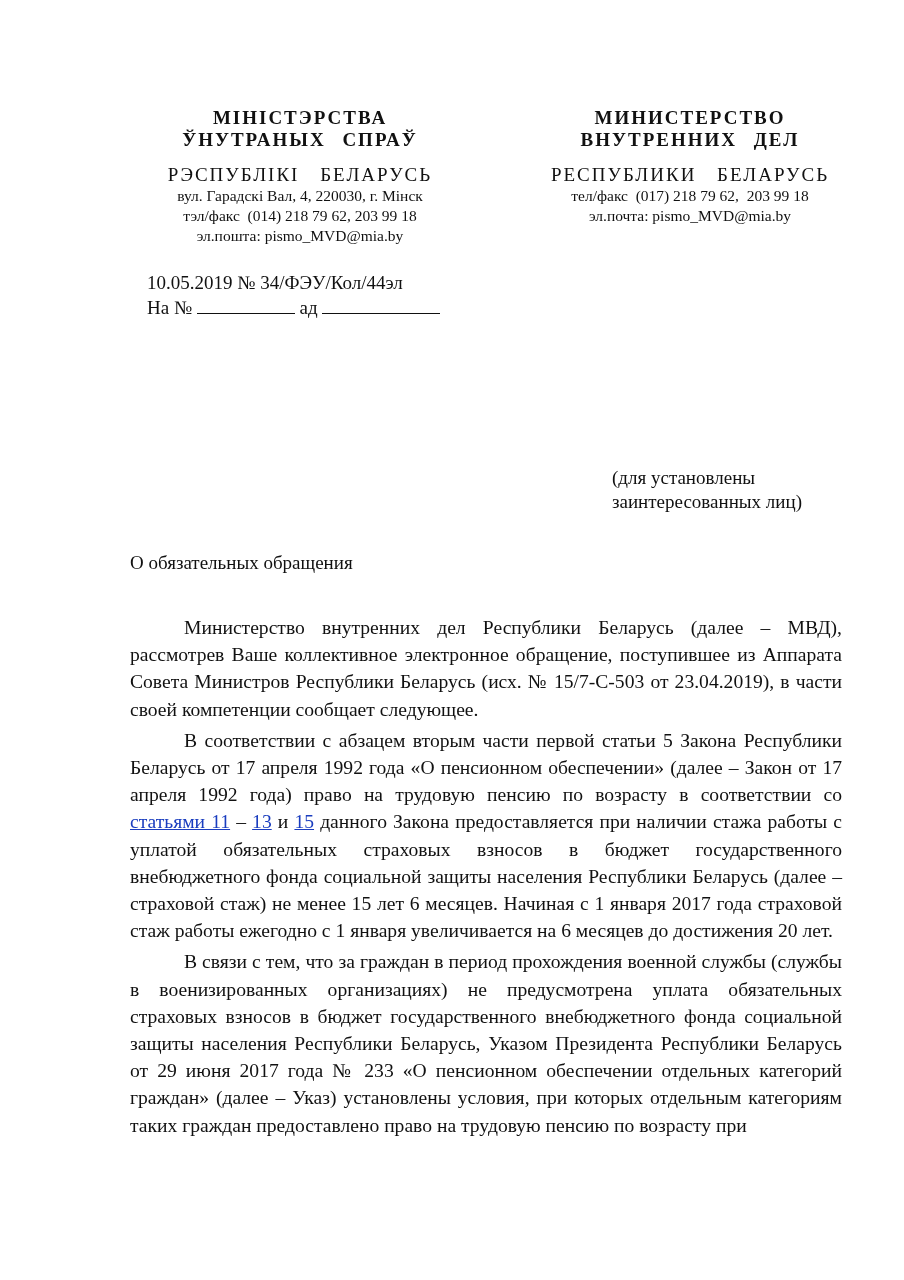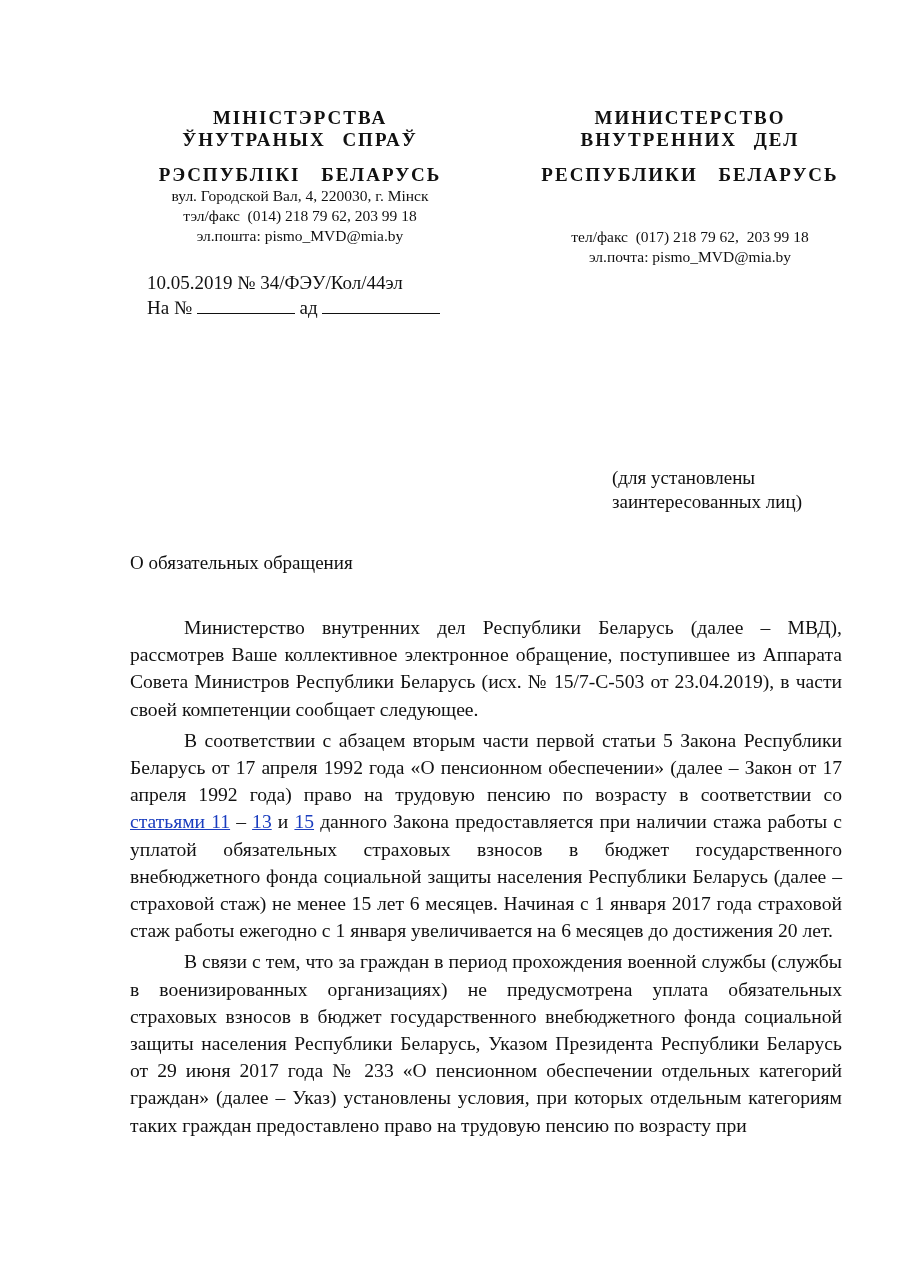--- a/index.html
+++ b/index.html
@@ -23,21 +23,21 @@
     .header-col.left { left: 140px; width: 320px; }
     .header-col.right { left: 525px; width: 330px; text-align: center; }
     .org-line {
       font-weight: bold;
       font-size: 19px;
       letter-spacing: 2px;
       line-height: 22px;
       word-spacing: 10px;
     }
     .org-country {
-      font-weight: bold;
+      font-weight: normal;
       font-size: 19px;
       letter-spacing: 2px;
       margin-top: 13px;
       line-height: 22px;
       word-spacing: 14px;
     }
     .contact {
       font-size: 15.5px;
       line-height: 20px;
     }
@@ -93,30 +93,30 @@
       text-decoration: underline;
     }
   </style>
 </head>
 <body>
 
 <div class="header-col left">
   <div class="org-line">МІНІСТЭРСТВА</div>
   <div class="org-line">ЎНУТРАНЫХ СПРАЎ</div>
   <div class="org-country">РЭСПУБЛІКІ БЕЛАРУСЬ</div>
-  <div class="contact">вул. Городской Вал, 4, 220030, г. Мінск</div>
+  <div class="contact">вул. Гарадскі Вал, 4, 220030, г. Мінск</div>
   <div class="contact" style="white-space:pre;">тэл/факс  (014) 218 79 62, 203 99 18</div>
   <div class="contact">эл.пошта: pismo_MVD@mia.by</div>
 </div>
 
 <div class="header-col right">
   <div class="org-line">МИНИСТЕРСТВО</div>
   <div class="org-line">ВНУТРЕННИХ ДЕЛ</div>
   <div class="org-country">РЕСПУБЛИКИ БЕЛАРУСЬ</div>
-  <div class="contact" style="white-space:pre;margin-top:41px;">тел/факс  (017) 218 79 62,  203 99 18</div>
+  <div class="contact" style="white-space:pre;">тел/факс  (017) 218 79 62,  203 99 18</div>
   <div class="contact">эл.почта: pismo_MVD@mia.by</div>
 </div>
 
 <div class="reg-block">
   <div>10.05.2019 № 34/ФЭУ/Кол/44эл</div>
   <div>
     <span style="white-space:pre;">На № </span><span class="blank a"></span><span style="white-space:pre;"> ад </span><span class="blank b"></span>
   </div>
 </div>
 

